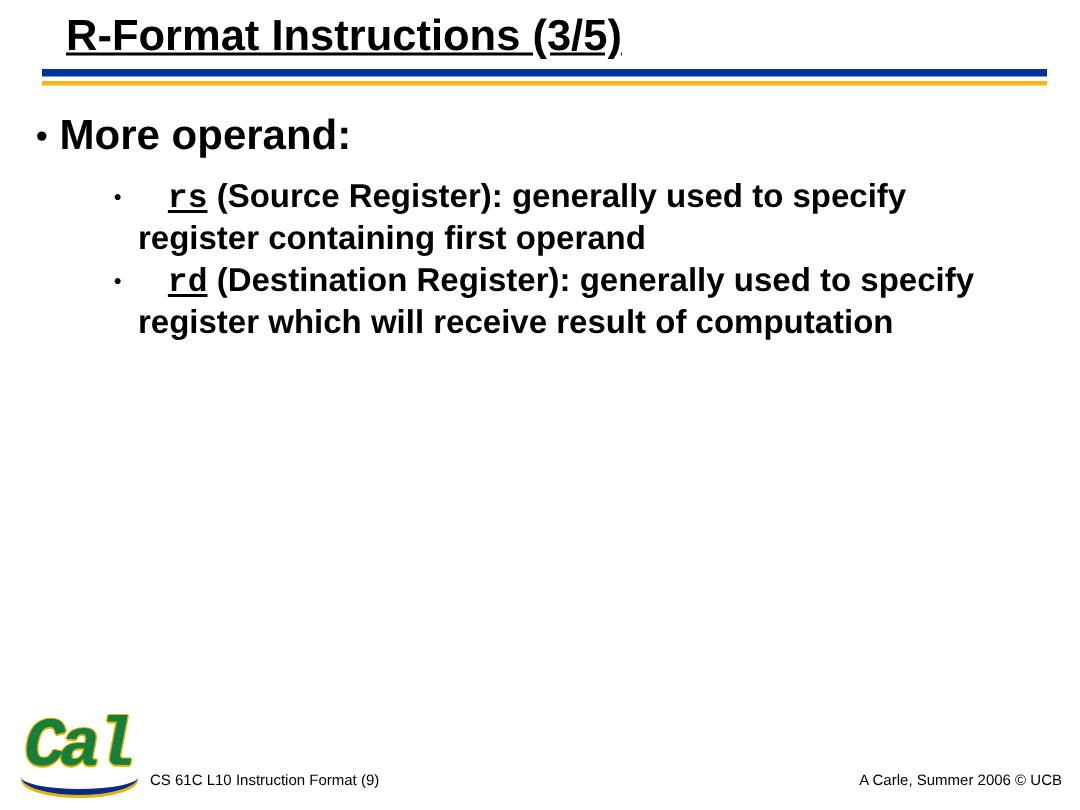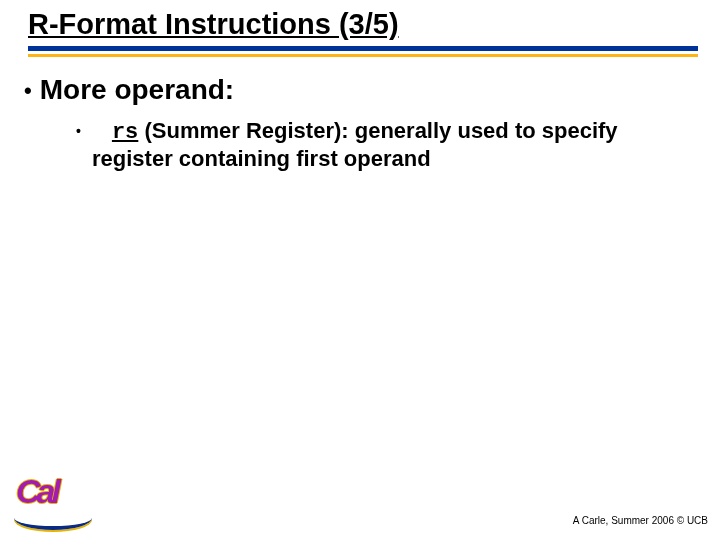--- a/index.html
+++ b/index.html
@@ -14,21 +14,21 @@
     position: relative;
   }
   .slide {
     width: 720px;
     height: 540px;
     position: relative;
     box-sizing: border-box;
   }
   .title {
     position: absolute;
-    left: 28px;
+    left: 44px;
     top: 8px;
     font-size: 29px;
     font-weight: bold;
     text-decoration: underline;
   }
   .underline-bar {
     position: absolute;
     left: 28px;
     top: 46px;
     width: 670px;
@@ -85,25 +85,25 @@
     margin-left: 28px;
   }
   .ital {
   }
   .logo {
     position: absolute;
     left: 16px;
     bottom: 20px;
     width: 72px;
     height: 48px;
-    font-family: Liberation Sans, sans-serif;
+    font-family: Liberation Mono, monospace;
     font-style: italic;
     font-weight: bold;
-    font-size: 34px;
-    color: #a21caf;
+    font-size: 46px;
+    color: #15803d;
     text-shadow:
       1px 0 0 #e6b400,
       -1px 0 0 #e6b400,
       0 1px 0 #e6b400,
       0 -1px 0 #e6b400;
     letter-spacing: -4px;
   }
   .logo span.under {
     display: block;
     position: absolute;
@@ -138,27 +138,32 @@
   <div class="underline-bar2"></div>
 
   <div class="topbullet">
     <span class="dot">•</span><span>More operand:</span>
   </div>
 
   <div class="body">
 
     <div class="item">
       <span class="sdot">•</span><span class="mono">rs</span>
-      <span>(Summer Register): </span><span class="ital">generally</span><span> used to specify register containing first operand</span>
+      <span>(Source Register): </span><span class="ital">generally</span><span> used to specify register containing first operand</span>
     </div>
 
 
+    <div class="item">
+      <span class="sdot">•</span><span class="mono">rd</span>
+      <span>(Destination Register): </span><span class="ital">generally</span><span> used to specify register which will receive result of computation</span>
+    </div>
 
   </div>
 
   <div class="logo">
     <span>Cal</span>
     <span class="under"></span>
   </div>
 
+  <div class="footer-left">CS 61C L10 Instruction Format (9)</div>
   <div class="footer-right">A Carle, Summer 2006 © UCB</div>
 
 </div>
 
 </body></html>

